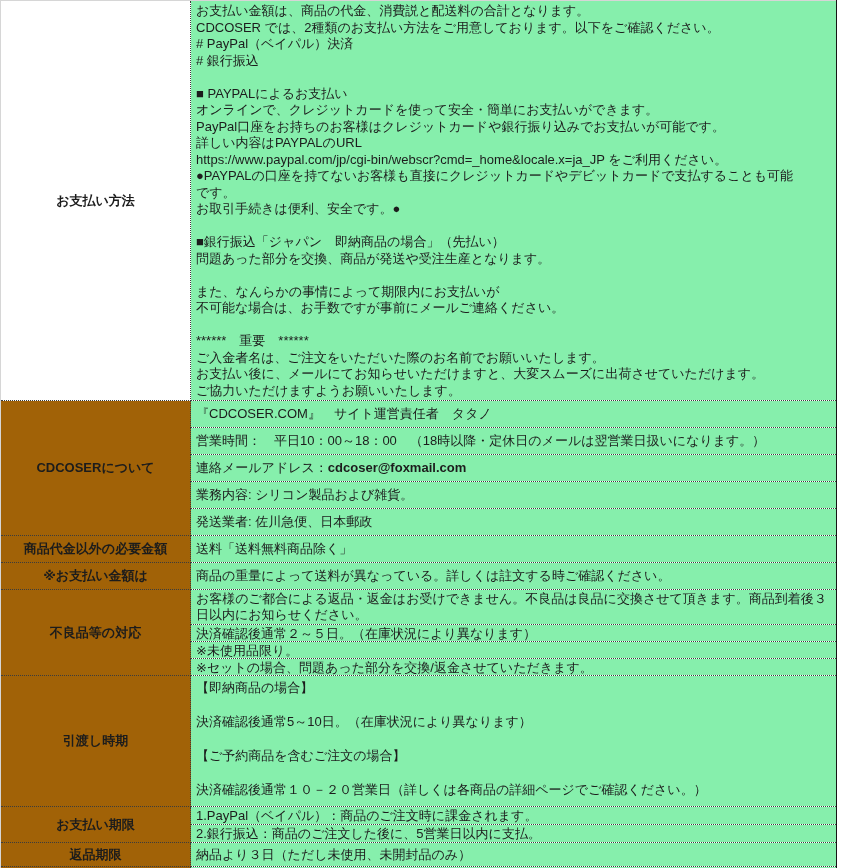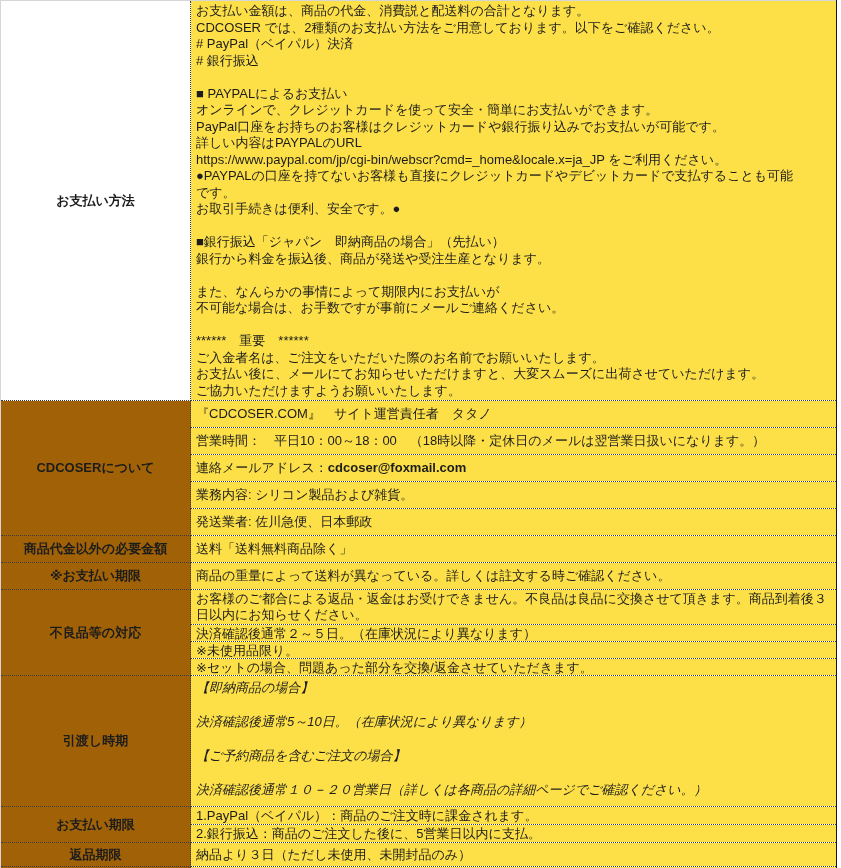--- a/index.html
+++ b/index.html
@@ -27,33 +27,33 @@
   th {
     background:#a16207;
     font-weight:bold;
     font-size:13px;
     text-align:center;
     vertical-align:middle;
     padding:0 2px;
   }
   th.white { background:#ffffff;margin-left:38px; }
   td.content {
-    background:#fde047;
+    background:#86efac;
     padding:1px 5px;
     vertical-align:middle;
     overflow:hidden;
   }
   .line { min-height:16.5px; line-height:16.5px; white-space:pre-wrap; }
   .dline { min-height:17px; line-height:17px; white-space:pre-wrap; }
   td.pm { height:393px; vertical-align:top; padding-top:2px; }
   td.sub { height:24px; line-height:16px; }
   td.row-extra, td.row-shipnote { height:24px; }
   td.def-first { height:32px; line-height:16px; vertical-align:middle; padding-top:1px; }
   td.def-s { height:16px; line-height:15px; padding-top:0; padding-bottom:0; }
-  td.delivery { height:126px; vertical-align:top; padding-top:3px;font-style:italic; }
+  td.delivery { height:126px; vertical-align:top; padding-top:3px; }
   td.deadline { height:17px; line-height:15px; padding-top:0; padding-bottom:0; }
   td.ret-d { height:21px; line-height:16px; }
   td.ret-s { height:14px; line-height:14px; padding-top:0; padding-bottom:0; }
   .bold { font-weight:bold; }
 </style>
 </head>
 <body>
 
 <div class="page">
   <table class="shop">
@@ -74,21 +74,21 @@
           <div class="line">■ PAYPALによるお支払い</div>
           <div class="line">オンラインで、クレジットカードを使って安全・簡単にお支払いができます。</div>
           <div class="line">PayPal口座をお持ちのお客様はクレジットカードや銀行振り込みでお支払いが可能です。</div>
           <div class="line">詳しい内容はPAYPALのURL</div>
           <div class="line">https://www.paypal.com/jp/cgi-bin/webscr?cmd=_home&amp;locale.x=ja_JP をご利用ください。</div>
           <div class="line">●PAYPALの口座を持てないお客様も直接にクレジットカードやデビットカードで支払することも可能</div>
           <div class="line">です。</div>
           <div class="line">お取引手続きは便利、安全です。●</div>
           <div class="line"></div>
           <div class="line">■銀行振込「ジャパン　即納商品の場合」（先払い）</div>
-          <div class="line">銀行から料金を振込後、商品が発送や受注生産となります。</div>
+          <div class="line">問題あった部分を交換、商品が発送や受注生産となります。</div>
           <div class="line"></div>
           <div class="line">また、なんらかの事情によって期限内にお支払いが</div>
           <div class="line">不可能な場合は、お手数ですが事前にメールご連絡ください。</div>
           <div class="line"></div>
           <div class="line">******　重要　******</div>
           <div class="line">ご入金者名は、ご注文をいただいた際のお名前でお願いいたします。</div>
           <div class="line">お支払い後に、メールにてお知らせいただけますと、大変スムーズに出荷させていただけます。</div>
           <div class="line">ご協力いただけますようお願いいたします。</div>
         </td>
       </tr>
@@ -121,21 +121,21 @@
       </tr>
 
       <tr>
         <th>商品代金以外の必要金額</th>
         <td class="content row-extra">
           <span>送料「送料無料商品除く」</span>
         </td>
       </tr>
 
       <tr>
-        <th>※お支払い期限</th>
+        <th>※お支払い金額は</th>
         <td class="content row-shipnote">
           <span>商品の重量によって送料が異なっている。詳しくは註文する時ご確認ください。</span>
         </td>
       </tr>
 
       <tr>
         <th rowspan="4">不良品等の対応</th>
         <td class="content def-first">お客様のご都合による返品・返金はお受けできません。不良品は良品に交換させて頂きます。商品到着後３日以内にお知らせください。</td>
       </tr>
       <tr>

